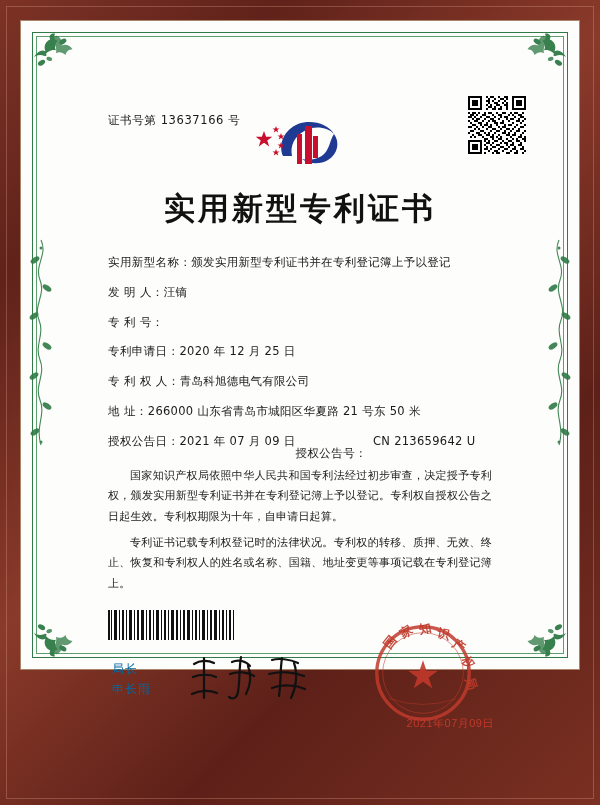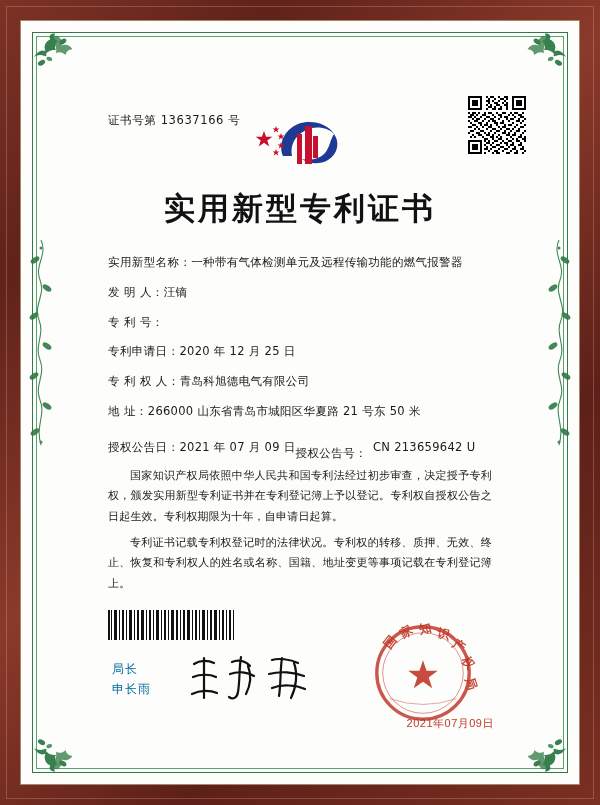--- a/index.html
+++ b/index.html
@@ -25,21 +25,21 @@
   }
   .frame-bevel-light {
     position: absolute;
     left: 6px; top: 6px; right: 6px; bottom: 6px;
     border: 1px solid rgba(255, 200, 170, 0.25);
     pointer-events: none;
   }
   .frame-inner {
     position: absolute;
     left: 20px; top: 20px;
-    width: 560px; height: 765px;
+    width: 560px; height: 650px;
     background: #fdfdfb;
     box-sizing: border-box;
     box-shadow: inset 0 0 0 1px #a8856b;
   }
 
   
   .green-border {
     position: absolute;
     left: 12px; top: 12px;
     right: 12px; bottom: 12px;
@@ -114,21 +114,21 @@
     letter-spacing: 3px;
   }
 
   .fields {
     position: absolute;
     left: 42px; top: 188px;
     width: 388px;
   }
   .field-row {
     display: flex;
-    align-items: center;
+    align-items: flex-start;
     margin-bottom: 12.5px;
     font-size: 11.5px;
     color: #1a1a1a;
     line-height: 1.5;
   }
   .field-row.tight { margin-bottom: 13px; }
   .field-label {
     flex: 0 0 auto;
     white-space: nowrap;
     letter-spacing: 0.4px;
@@ -511,21 +511,21 @@
           <polygon points="31,28 31.9,30.5 34.5,30.5 32.4,32.1 33.2,34.6 31,33.1 28.8,34.6 29.6,32.1 27.5,30.5 30.1,30.5"></polygon>
           <polygon points="26,35 26.9,37.5 29.5,37.5 27.4,39.1 28.2,41.6 26,40.1 23.8,41.6 24.6,39.1 22.5,37.5 25.1,37.5"></polygon>
         </g>
       </svg>
 
       <div class="title">实用新型专利证书</div>
 
       <div class="fields">
         <div class="field-row">
           <span class="field-label">实用新型名称：</span>
-          <span class="field-value">一种带有气体检测单元及远程传输功能的燃气报警器</span>
+          <span class="field-value">颁发实用新型专利证书并在专利登记簿上予以登记</span>
         </div>
         <div class="field-row">
           <span class="field-label">发 明 人：</span>
           <span class="field-value">汪镝</span>
         </div>
         <div class="field-row">
           <span class="field-label">专 利 号：</span>
         </div>
         <div class="field-row">
           <span class="field-label">专利申请日：</span>

